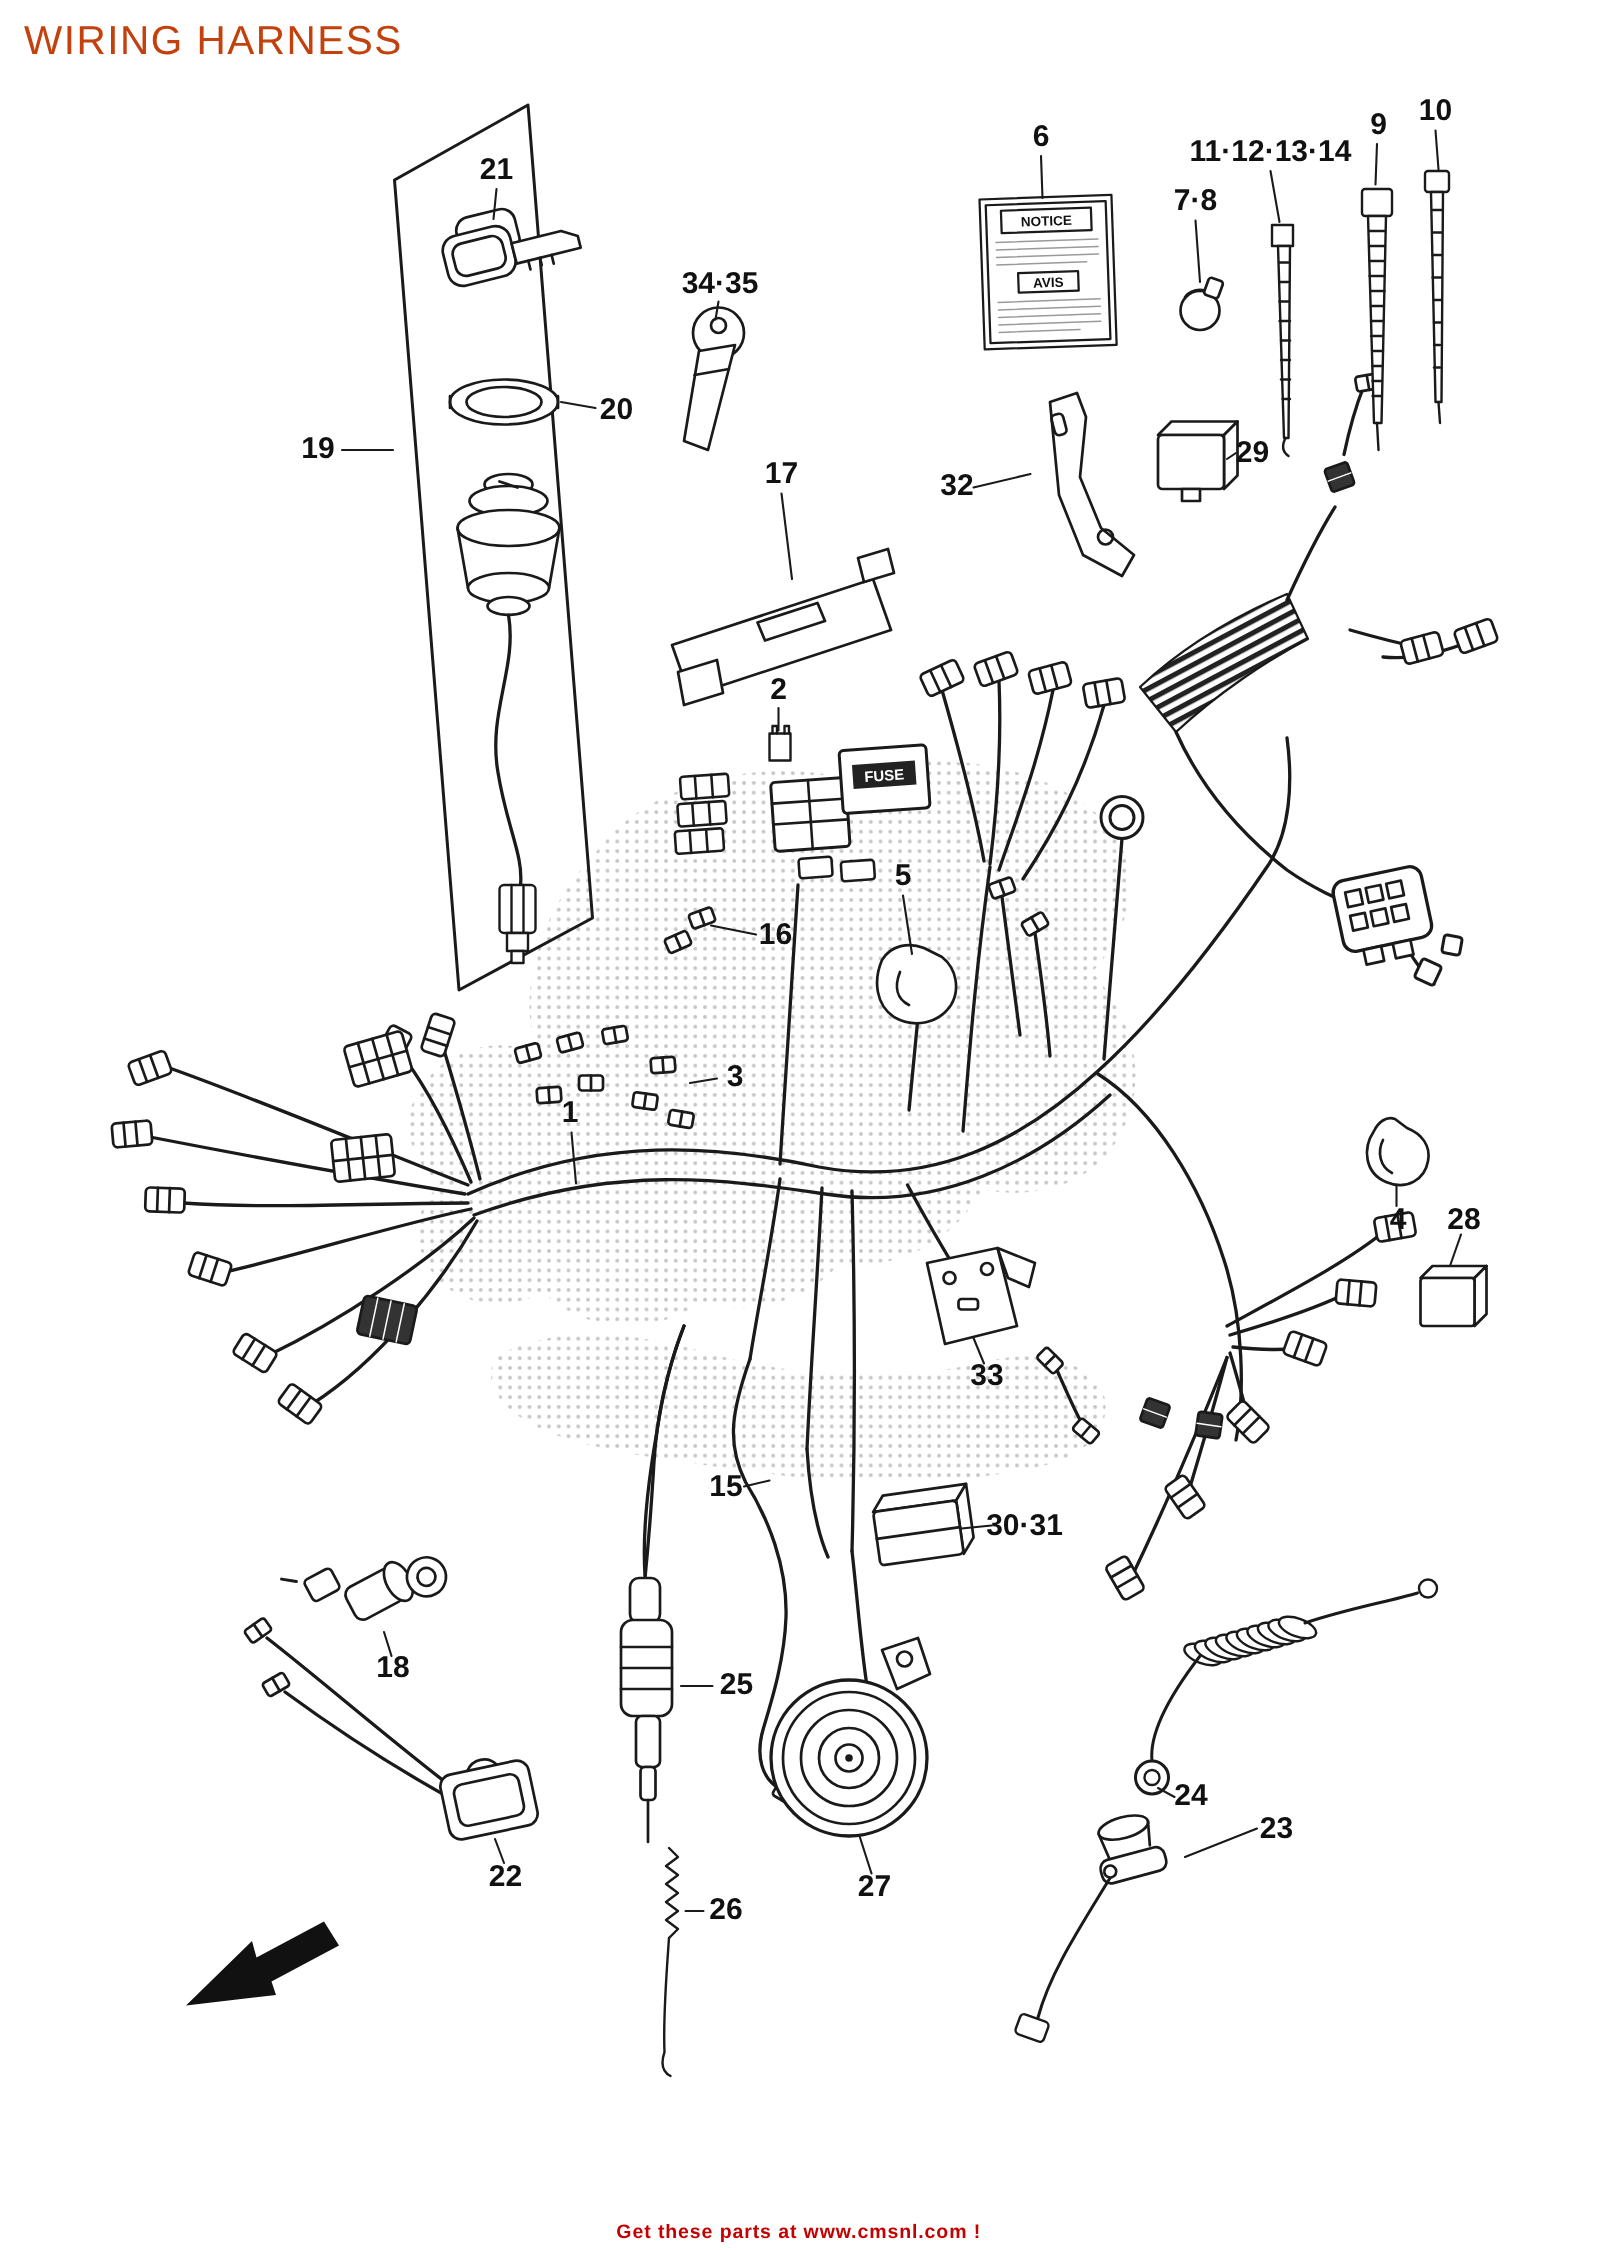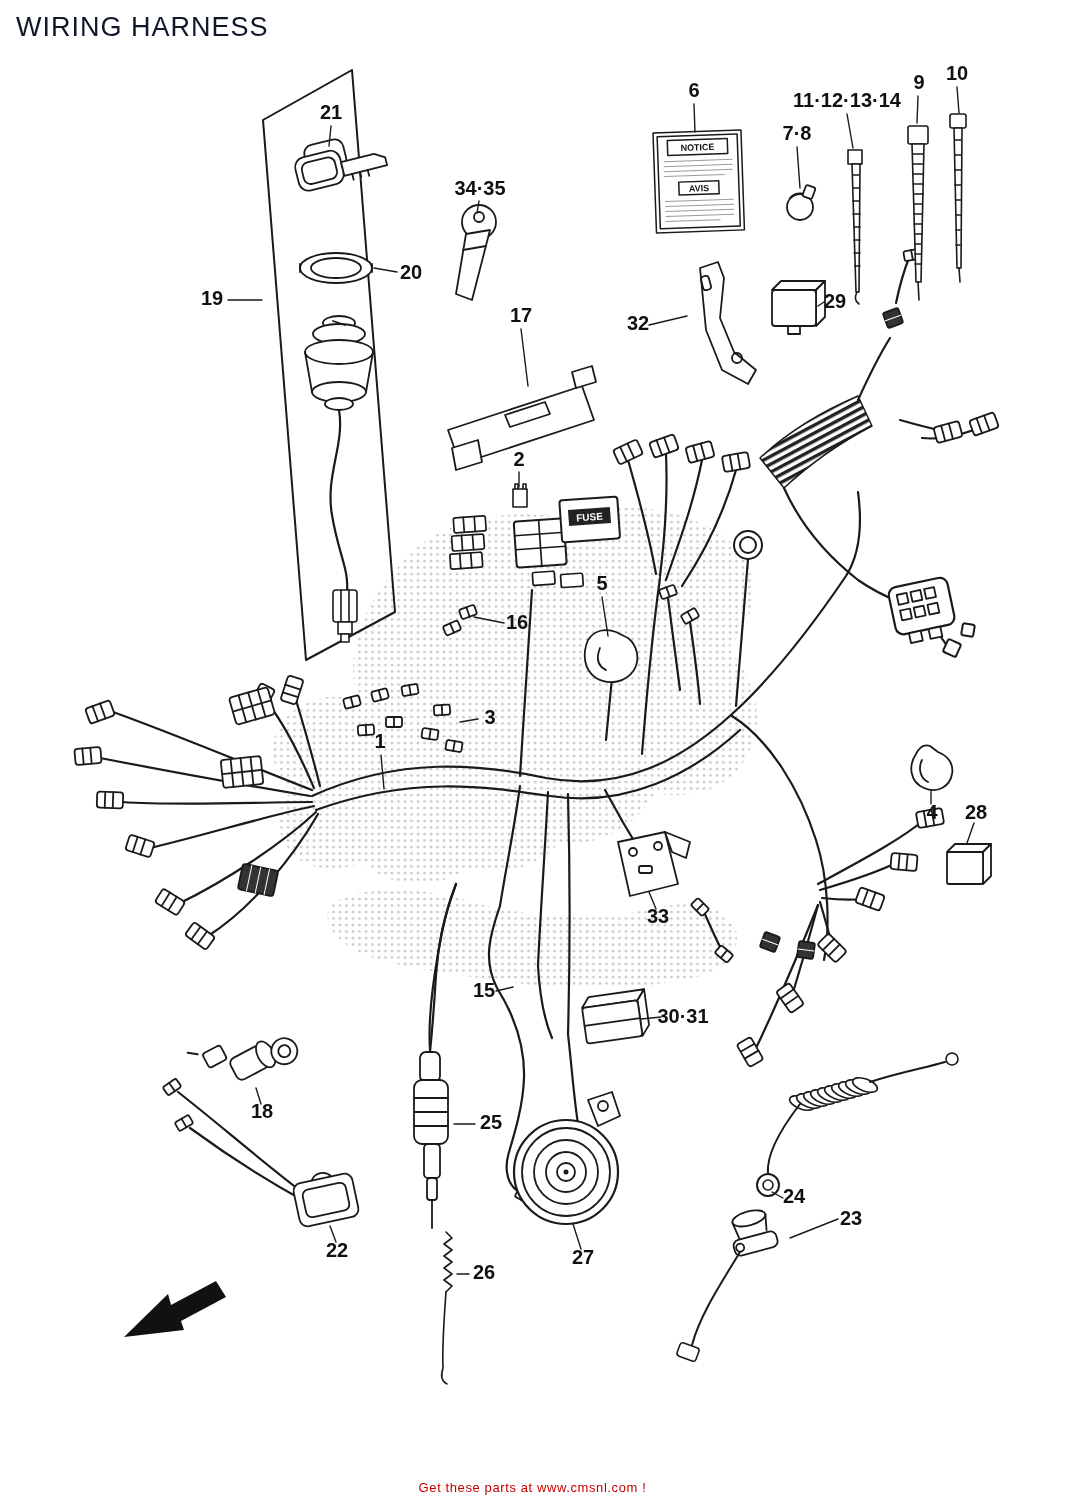--- a/index.html
+++ b/index.html
@@ -2,26 +2,26 @@
 <html><head>
 <meta charset="utf-8">
 <style>
   html,body{margin:0;padding:0;}
   body{
     width:1065px;height:1500px;position:relative;overflow:hidden;
     background:#fff;font-family:"Liberation Sans",sans-serif;
   }
   .title{
     position:absolute;top:12px;left:16px;margin:0;
-    font-size:27px;font-weight:400;color:#0f172a;letter-spacing:1px;
+    font-size:27px;font-weight:400;color:#c2410c;letter-spacing:1px;
   }
   svg.diagram{position:absolute;left:0;top:0;}
   .footer{
     position:absolute;bottom:5px;left:0;width:100%;text-align:center;
-    font-size:13px;color:#c40000;letter-spacing:.6px;
+    font-size:13px;color:#c40000;letter-spacing:.6px;font-weight:bold;
   }
   .footer a{color:#c40000;text-decoration:none;}
   .callout{
     font-family:"Liberation Sans",sans-serif;font-size:20px;font-weight:bold;
     fill:#111;text-anchor:middle;stroke:none;
   }
   .tinylabel{font-family:"Liberation Sans",sans-serif;font-weight:bold;text-anchor:middle;stroke:none;}
 </style>
 </head>
 <body>

